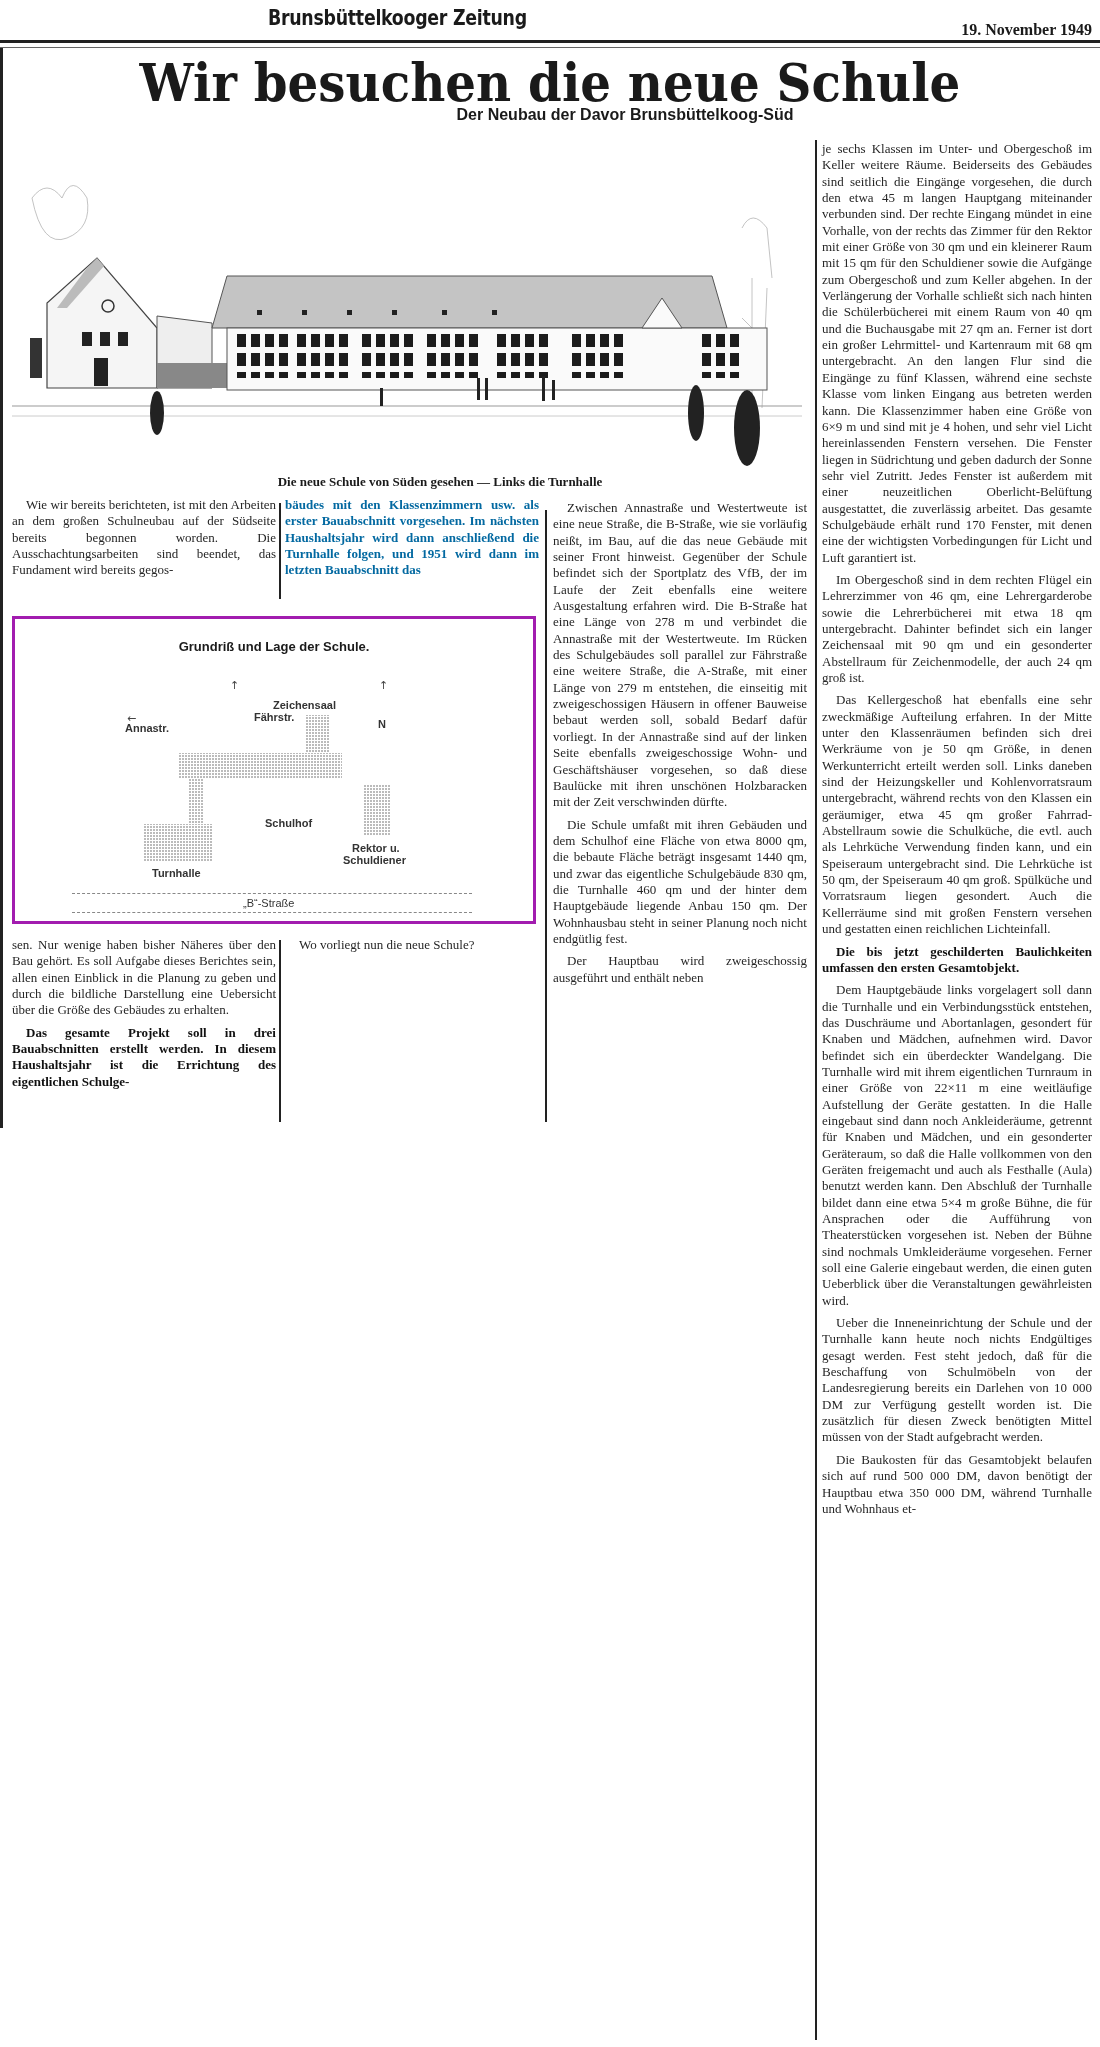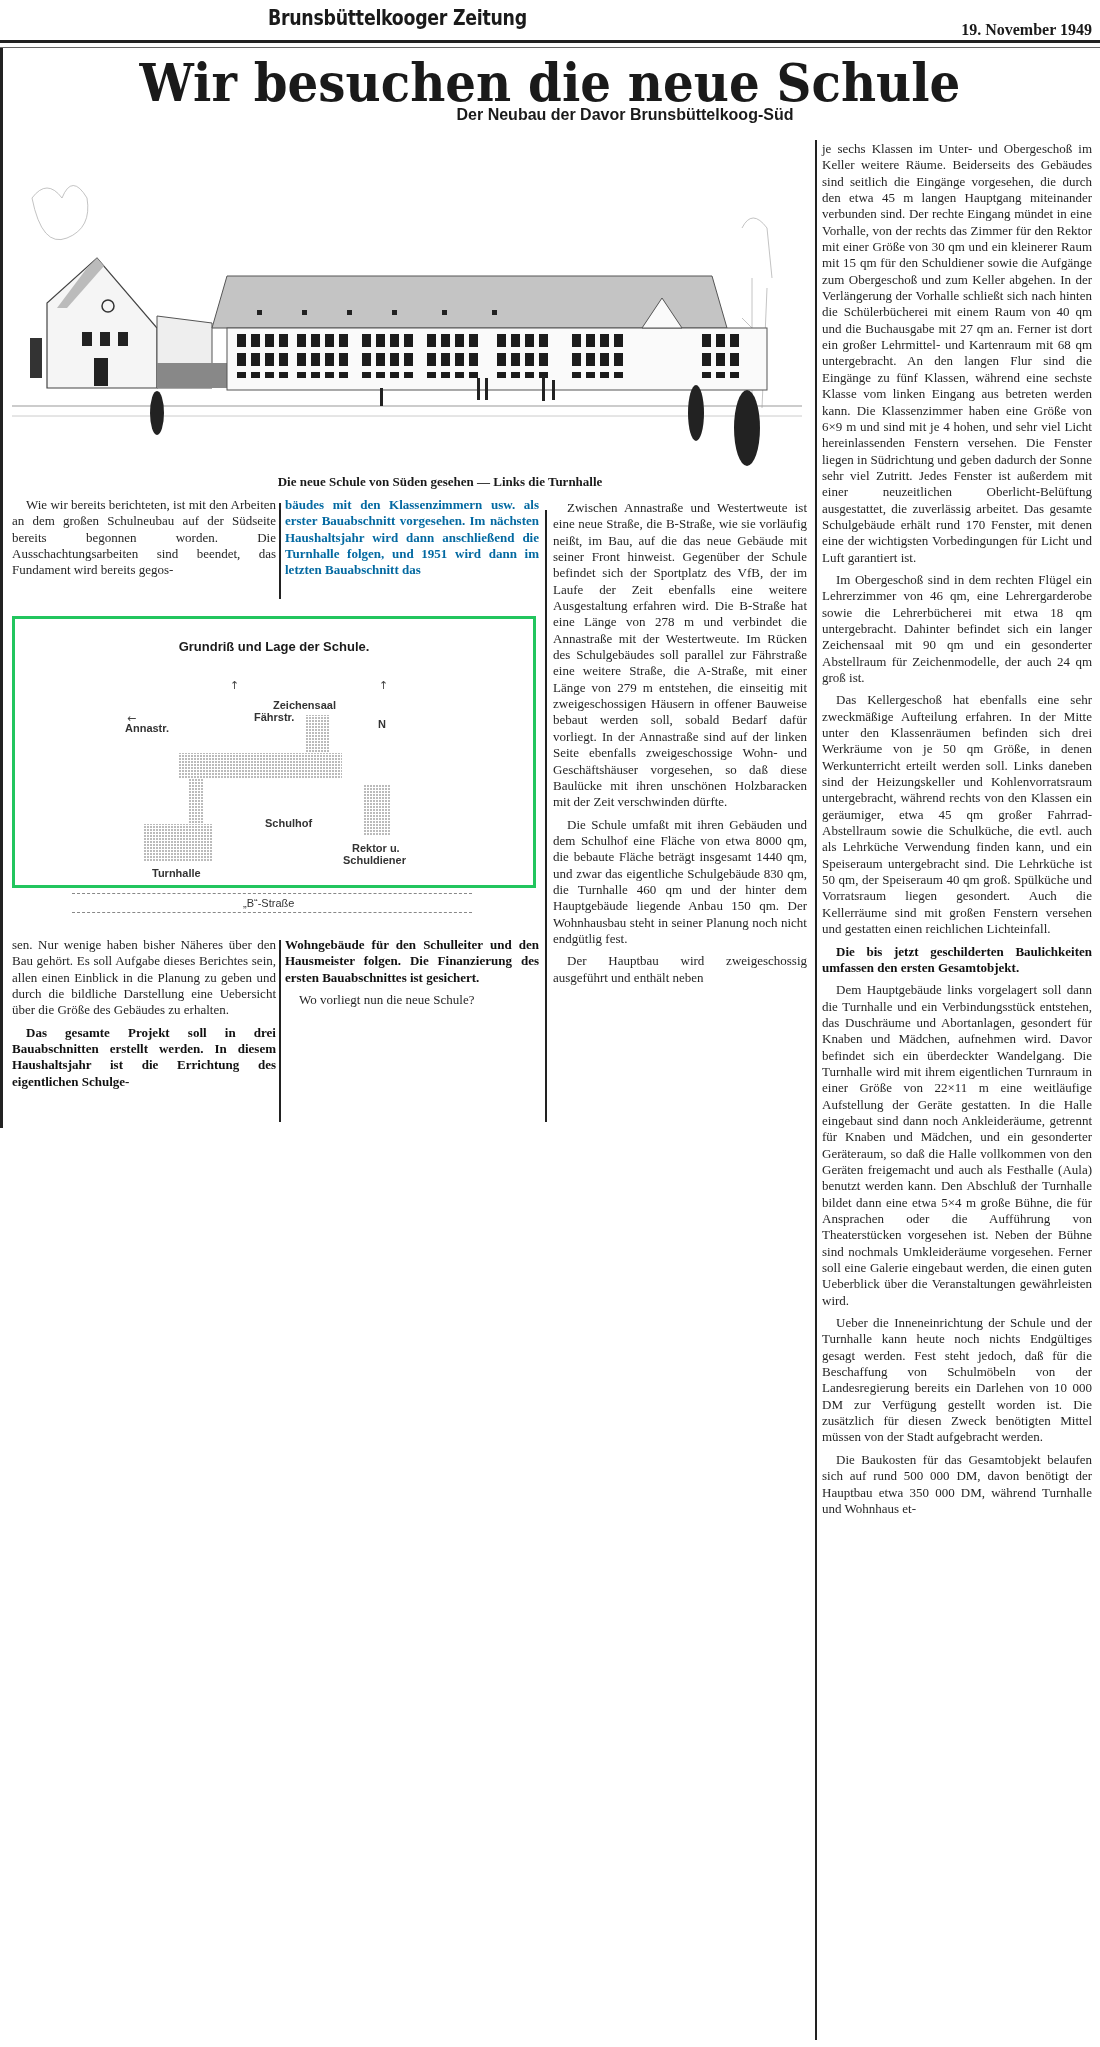--- a/index.html
+++ b/index.html
@@ -17,21 +17,21 @@
   .subhead{left:0;width:1100px;top:106px;text-align:center;font-family:"Liberation Sans",sans-serif;
        font-weight:bold;font-size:16px;padding-left:150px;box-sizing:border-box;}
   .photo{left:12px;top:138px;width:790px;height:330px;}
   .caption{left:120px;top:474px;width:640px;text-align:center;font-family:"Liberation Serif",serif;
        font-weight:bold;font-size:13px;}
   .col{font-family:"Liberation Serif",serif;font-size:13px;line-height:16.35px;text-align:justify;
        hyphens:manual;color:#262626;}
   .col p{margin:0 0 6px 0;text-indent:14px;}
   .col p.noind{text-indent:0;}
   .vrule{width:2px;background:#222;}
-  .figbox{left:12px;top:616px;width:524px;height:272px;border:3px solid #22c55e;box-sizing:border-box;}
+  .figbox{left:12px;top:616px;width:524px;height:308px;border:3px solid #a21caf;box-sizing:border-box;}
   .figbox .t{position:absolute;left:0;width:100%;top:20px;text-align:center;font-family:"Liberation Sans",sans-serif;
        font-weight:bold;font-size:13px;}
   .lbl{position:absolute;font-family:"Liberation Sans",sans-serif;font-size:11px;font-weight:bold;color:#333;}
   .hatch{position:absolute;background-color:#bbb;
        background-image:repeating-linear-gradient(0deg,#fff 0 1px,transparent 1px 3px),
                         repeating-linear-gradient(90deg,#fff 0 1px,transparent 1px 3px);}
   .road{position:absolute;height:0;border-top:1px dashed #888;}
   .arrow{position:absolute;font-size:11px;color:#444;font-family:"DejaVu Sans",sans-serif;}
 </style>
 </head>
@@ -216,21 +216,20 @@
   <div class="road" style="left:57px;top:293px;width:400px;"></div>
 </div>
 
 <div class="abs col" style="left:12px;top:937px;width:264px;">
     <p class="noind">sen. Nur wenige haben bisher Näheres über den Bau gehört. Es soll Aufgabe dieses Berichtes sein, allen einen Einblick in die Planung zu geben und durch die bildliche Darstellung eine Uebersicht über die Größe des Gebäudes zu erhalten.</p>
     <p style="font-weight: bold; color: rgb(17, 17, 17);">Das gesamte Projekt soll in drei Bauabschnitten erstellt werden. In diesem Haushaltsjahr ist die Errichtung des eigentlichen Schulge-</p>
   </div>
 <div class="abs vrule" style="left:279px;top:940px;height:182px;"></div>
 
 <div class="abs col" style="left:285px;top:937px;width:254px;">
-    <p class="noind" style="font-weight: bold; color: rgb(17, 17, 17);">Wohngebäude für den Schulleiter und den Hausmeister folgen. Die Finanzierung des ersten Bauabschnittes ist gesichert.</p>
     <p>Wo vorliegt nun die neue Schule?</p>
   </div>
 
 <div class="abs col" style="left:553px;top:500px;width:254px;">
     <p>Zwischen Annastraße und Westertweute ist eine neue Straße, die B-Straße, wie sie vorläufig neißt, im Bau, auf die das neue Gebäude mit seiner Front hinweist. Gegenüber der Schule befindet sich der Sportplatz des VfB, der im Laufe der Zeit ebenfalls eine weitere Ausgestaltung erfahren wird. Die B-Straße hat eine Länge von 278 m und verbindet die Annastraße mit der Westertweute. Im Rücken des Schulgebäudes soll parallel zur Fährstraße eine weitere Straße, die A-Straße, mit einer Länge von 279 m entstehen, die einseitig mit zweigeschossigen Häusern in offener Bauweise bebaut werden soll, sobald Bedarf dafür vorliegt. In der Annastraße sind auf der linken Seite ebenfalls zweigeschossige Wohn- und Geschäftshäuser vorgesehen, so daß diese Baulücke mit ihren unschönen Holzbaracken mit der Zeit verschwinden dürfte.</p>
     <p>Die Schule umfaßt mit ihren Gebäuden und dem Schulhof eine Fläche von etwa 8000 qm, die bebaute Fläche beträgt insgesamt 1440 qm, und zwar das eigentliche Schulgebäude 830 qm, die Turnhalle 460 qm und der hinter dem Hauptgebäude liegende Anbau 150 qm. Der Wohnhausbau steht in seiner Planung noch nicht endgütlig fest.</p>
     <p>Der Hauptbau wird zweigeschossig ausgeführt und enthält neben</p>
   </div>
 <div class="abs vrule" style="left:815px;top:140px;height:1900px;"></div>
 

